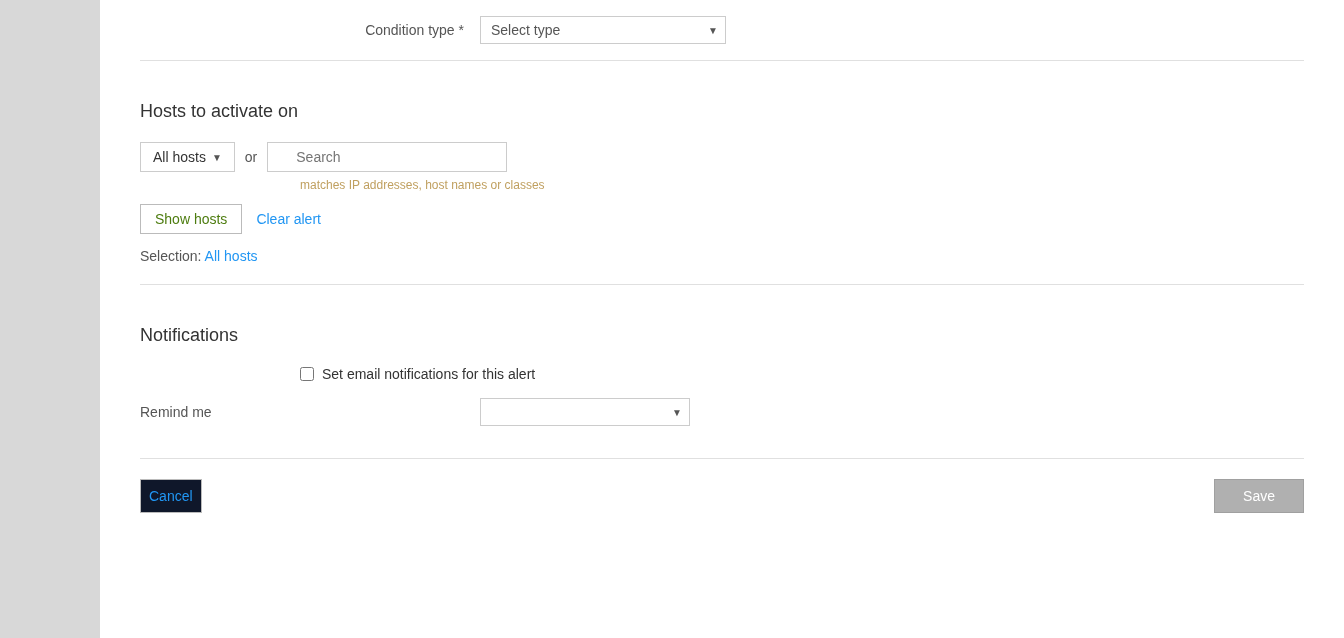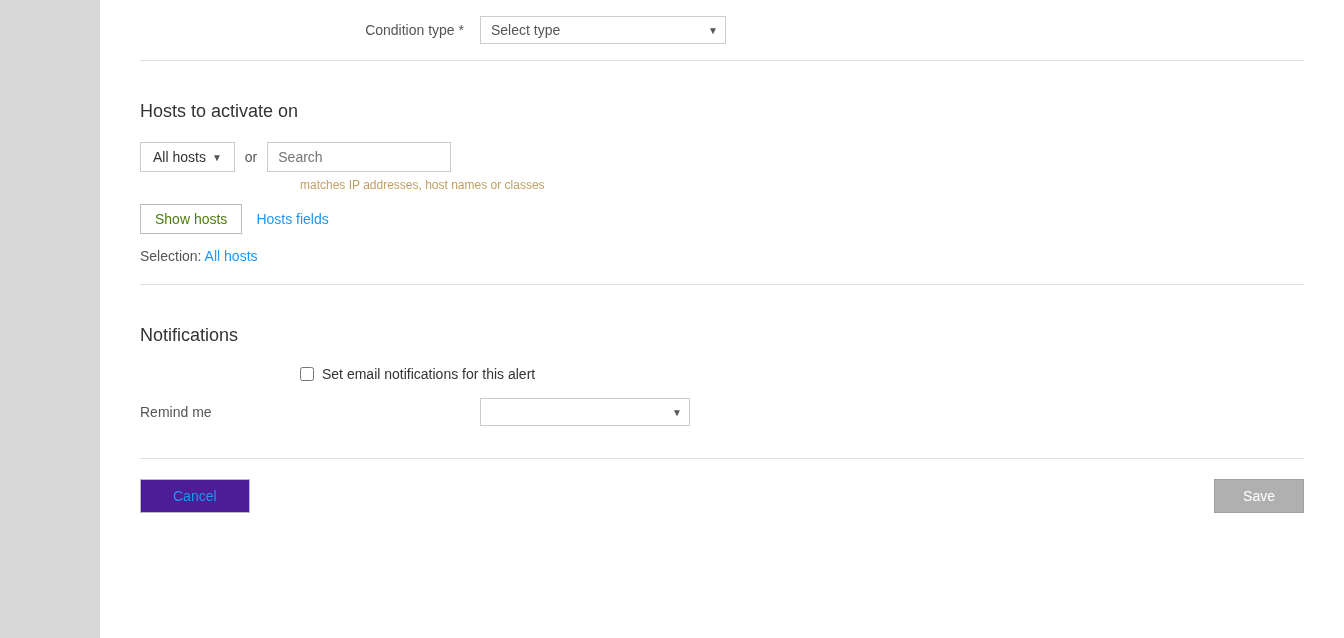--- a/index.html
+++ b/index.html
@@ -105,23 +105,23 @@
       color: #555;
     }
 
     .or-text {
       color: #555;
       font-size: 14px;
     }
 
     .search-input {
       border: 1px solid #ccc;
-      padding: 6px 10px;
-      font-size: 14px;
-      width: 184px;
+      padding: 6px 28px;
+      font-size: 14px;
+      width: 240px;
       color: #333;
       outline: none;
     }
 
     .search-hint {
       font-size: 12px;
       color: #c0a060;
       margin-left: 160px;
       margin-bottom: 12px;
     }
@@ -249,23 +249,23 @@
     }
 
     .footer-section {
       padding: 20px 0;
       display: flex;
       justify-content: space-between;
       align-items: center;
     }
 
     .cancel-btn {
-      background: #4c1d95;
+      background: #0f172a;
       border: 1px solid #bbb;
-      padding: 8px 32px;
+      padding: 8px 8px;
       font-size: 14px;
       color: #2196f3;
       cursor: pointer;
     }
 
     .save-btn {
       background: #b0b0b0;
       border: 1px solid #a0a0a0;
       padding: 8px 28px;
       font-size: 14px;
@@ -320,21 +320,21 @@
       <input class="search-input" type="text" placeholder="Search" style="">
     </div>
 
     <div class="search-hint">matches IP addresses, host names or classes</div>
 
     <div class="action-row">
       <button class="show-hosts-btn">
         <span>Show hosts</span>
       </button>
       <button class="clear-fields-link">
-        <span>Hosts fields</span>
+        <span>Clear alert</span>
       </button>
     </div>
 
     <div class="selection-text">
       <span>Selection:</span>
       <span class="selection-value">All hosts</span>
     </div>
   </div>
 
   <hr class="divider">

